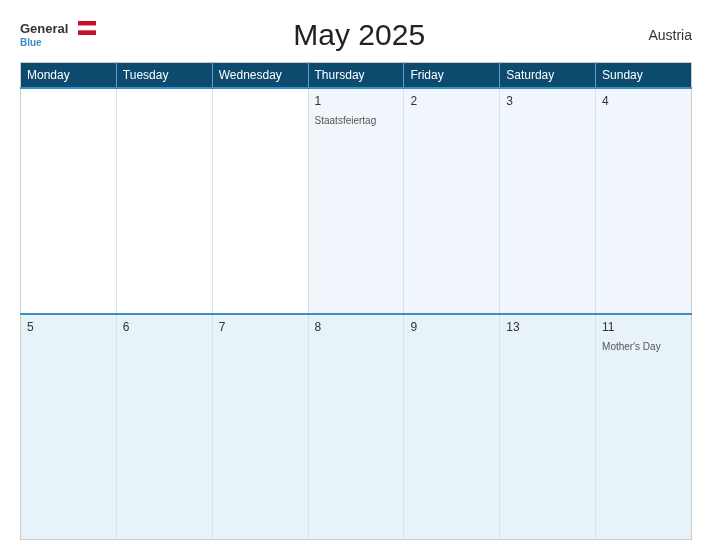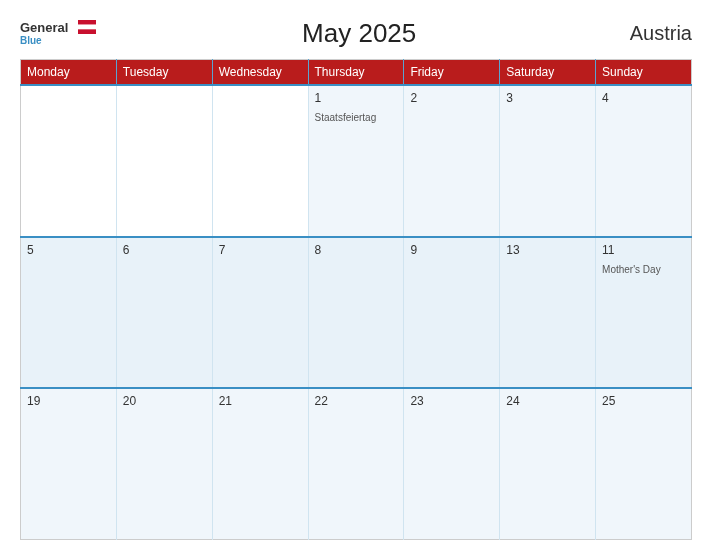--- a/index.html
+++ b/index.html
@@ -48,41 +48,41 @@
       vertical-align: middle;
       position: relative;
       top: -1px;
     }
     .logo-top-line {
       display: flex;
       align-items: center;
       gap: 8px;
     }
     .title {
-      font-size: 26px;
+      font-size: 30px;
       font-weight: normal;
       color: #222;
       text-align: center;
       flex: 1;
     }
     .country {
-      font-size: 20px;
+      font-size: 14px;
       color: #333;
       text-align: right;
       min-width: 70px;
     }
     .calendar {
       flex: 1;
       border: 1px solid #ccc;
       border-collapse: collapse;
       width: 100%;
       table-layout: fixed;
     }
     .calendar thead tr {
-      background: #b91c1c;
+      background: #0c4a6e;
     }
     .calendar thead th {
       color: #fff;
       font-size: 12px;
       font-weight: normal;
       padding: 5px 6px;
       text-align: left;
       border-right: 1px solid #5aa3d0;
     }
     .calendar thead th:last-child {
@@ -191,38 +191,15 @@
             <span class="day-number">9</span>
           </td>
           <td>
             <span class="day-number">13</span>
           </td>
           <td>
             <span class="day-number">11</span>
             <span class="holiday">Mother's Day</span>
           </td>
         </tr>
-        <tr>
-          <td>
-            <span class="day-number">19</span>
-          </td>
-          <td>
-            <span class="day-number">20</span>
-          </td>
-          <td>
-            <span class="day-number">21</span>
-          </td>
-          <td>
-            <span class="day-number">22</span>
-          </td>
-          <td>
-            <span class="day-number">23</span>
-          </td>
-          <td>
-            <span class="day-number">24</span>
-          </td>
-          <td>
-            <span class="day-number">25</span>
-          </td>
-        </tr>
       </tbody>
   </table>
 </div>
 
 </body></html>

